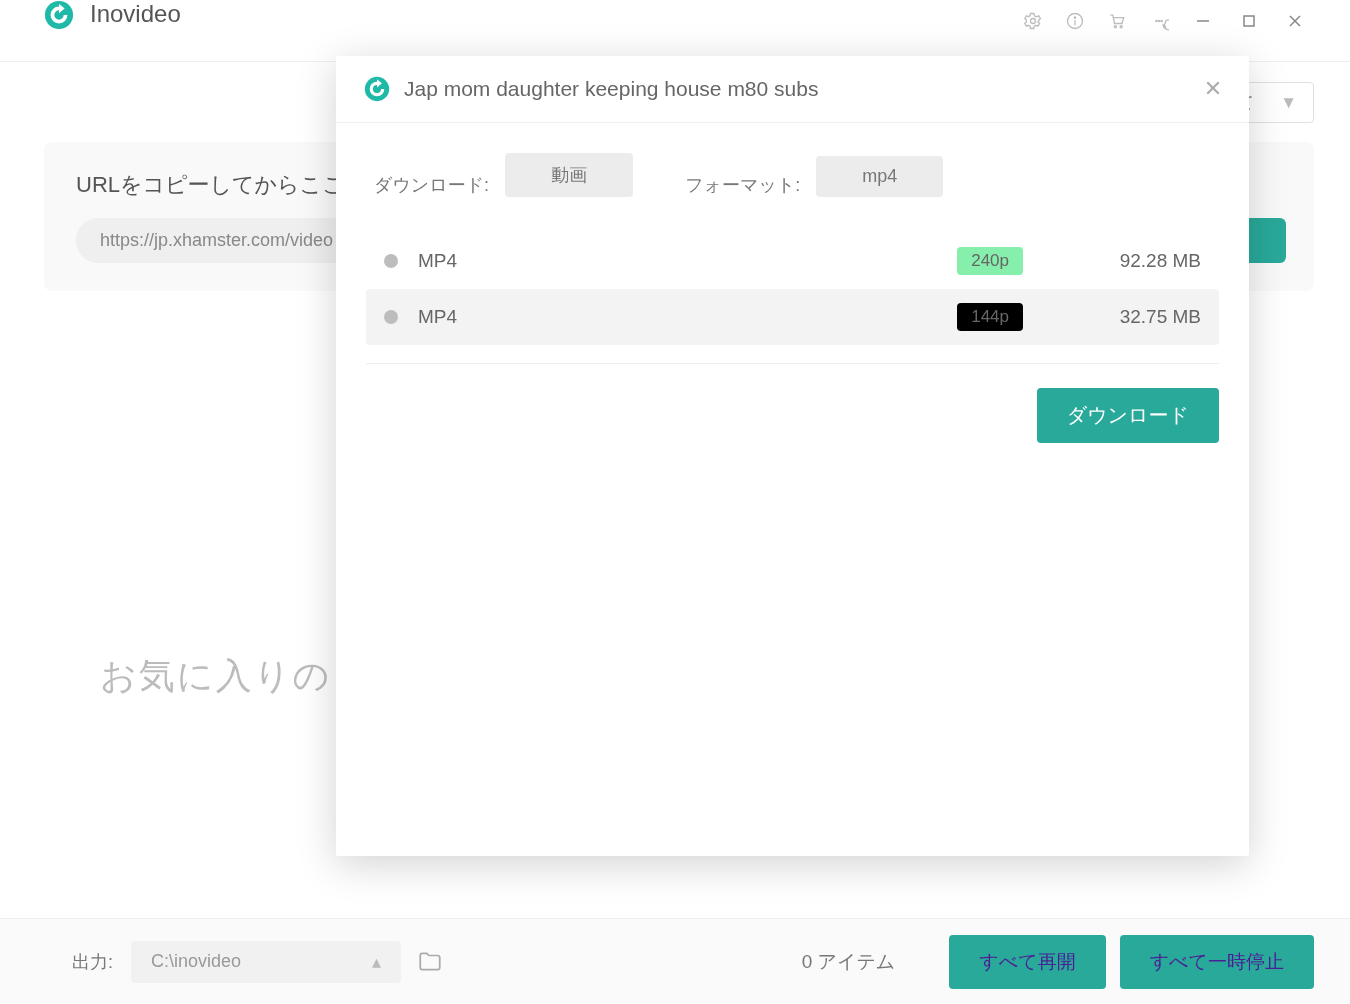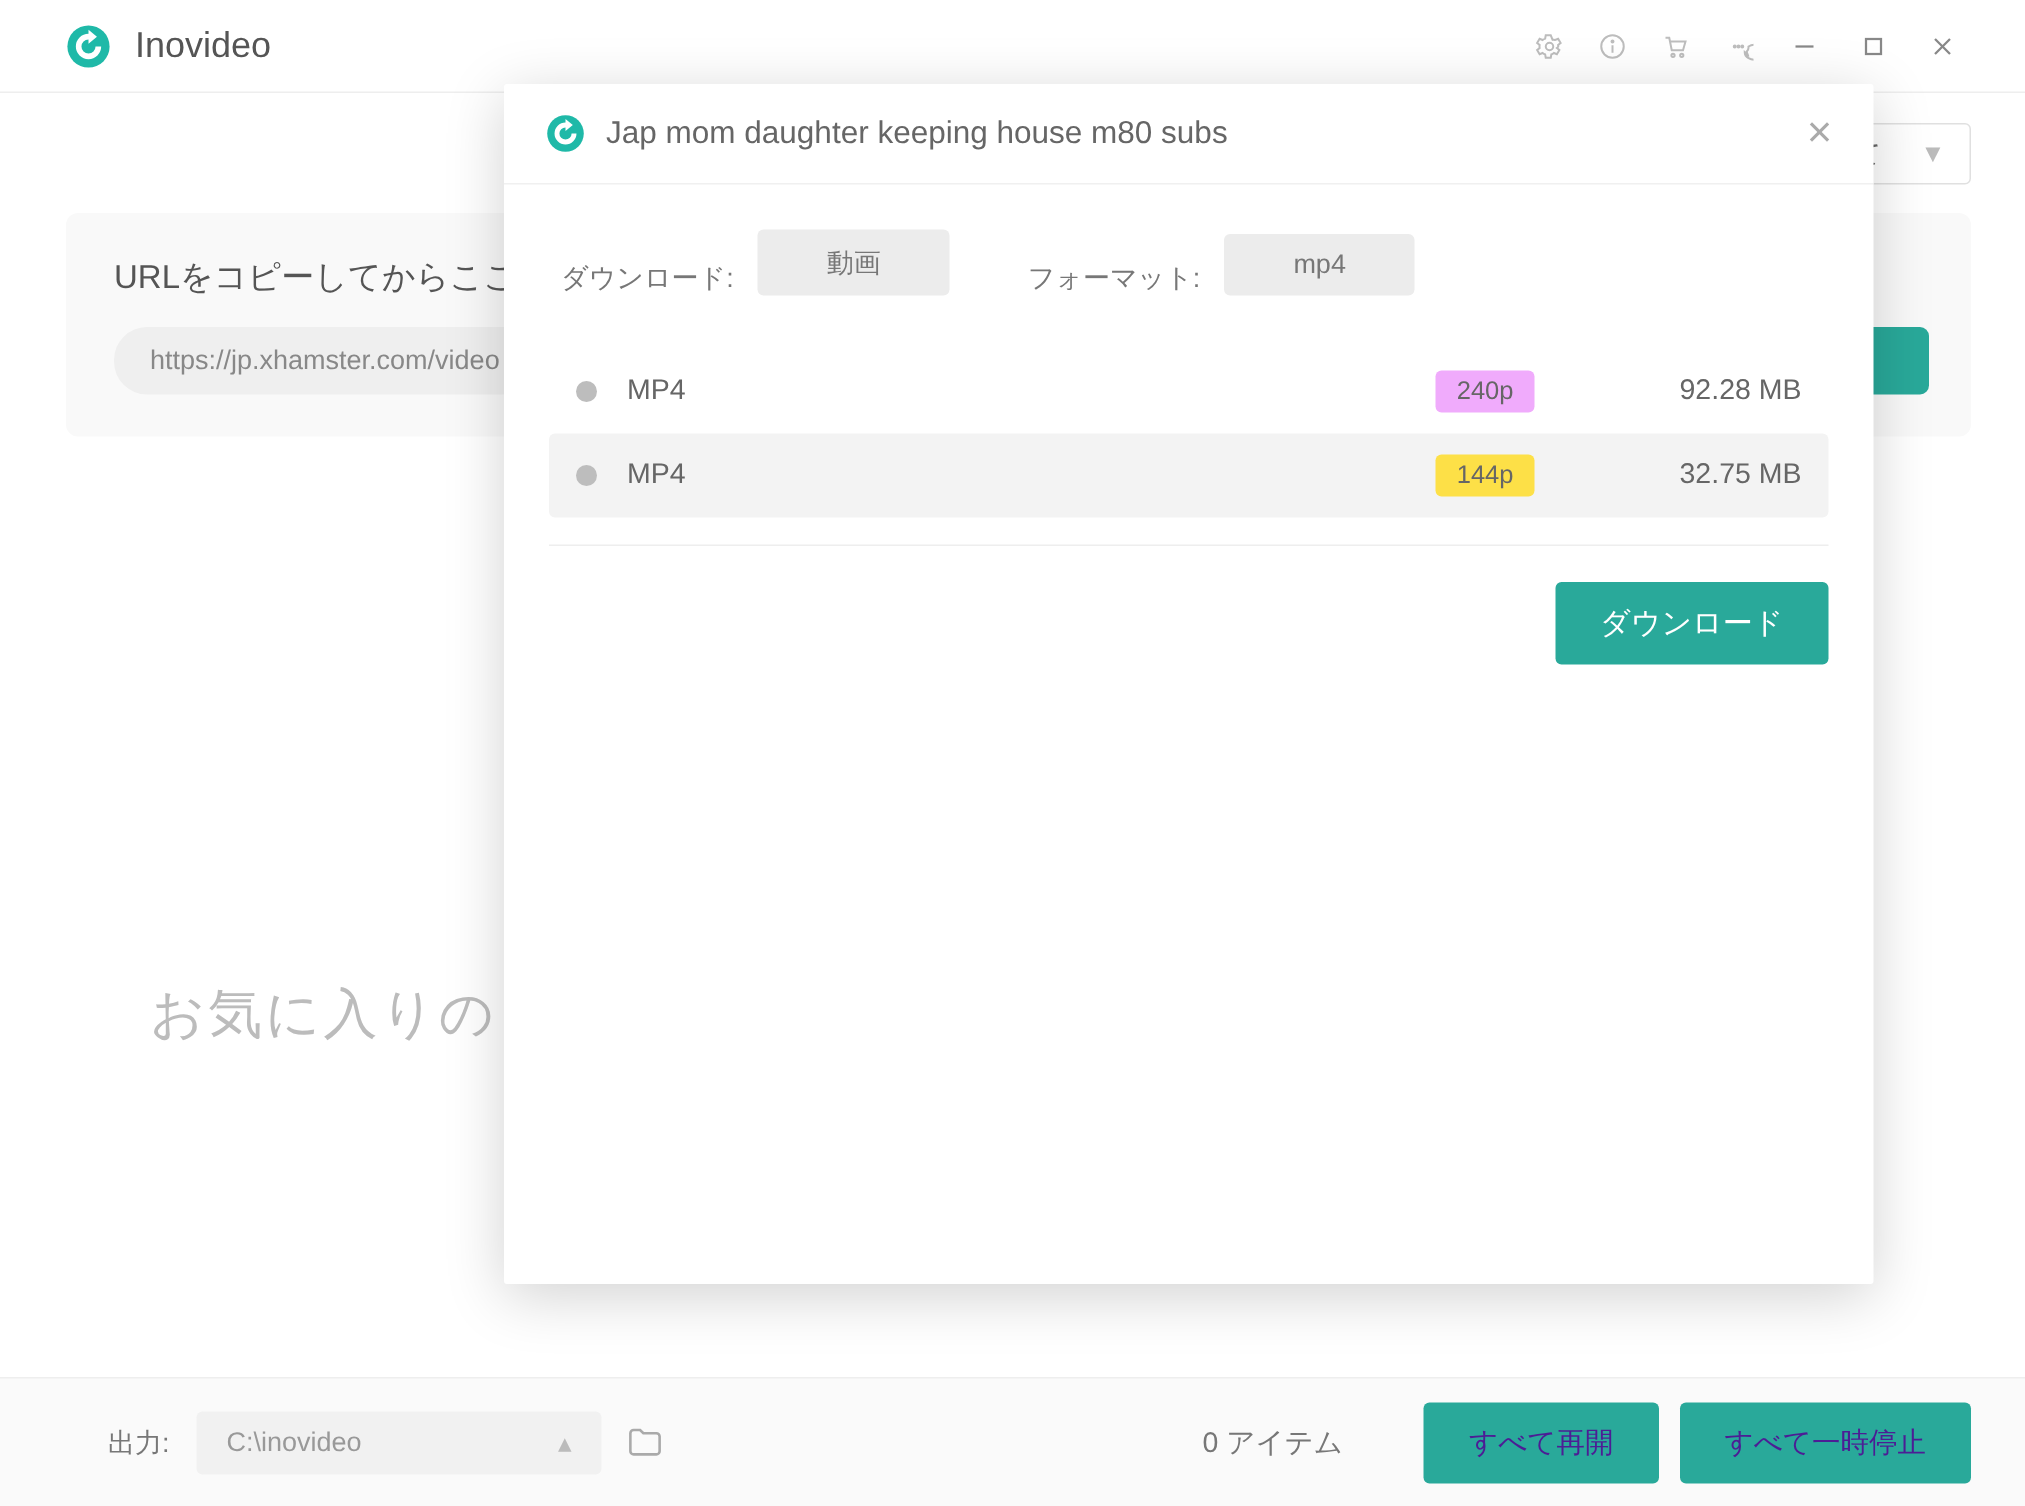--- a/index.html
+++ b/index.html
@@ -1,19 +1,19 @@
 <!DOCTYPE html>
 <html><head>
 <meta charset="utf-8">
 <style>
 * { margin: 0; padding: 0; box-sizing: border-box; font-family: -apple-system, "Segoe UI", "Meiryo", sans-serif; }
 body { width: 1350px; height: 1004px; background: #fff; overflow: hidden; position: relative; }
 
 
-.titlebar { height: 62px; display: flex; align-items: center; padding: 0 32px 0 44px; border-bottom: 1px solid #eee; }
+.titlebar { height: 62px; display: flex; align-items: flex-start; padding: 0 32px 0 44px; border-bottom: 1px solid #eee; }
 .logo { width: 30px; height: 30px; margin-right: 16px; }
 .app-name { font-size: 24px; color: #555; font-weight: 400; }
 .titlebar-spacer { flex: 1; }
 .titlebar-icon { width: 42px; height: 42px; display: flex; align-items: center; justify-content: center; color: #bdbdbd; cursor: pointer; }
 .titlebar-icon svg { width: 20px; height: 20px; }
 .win-btn { width: 46px; height: 42px; display: flex; align-items: center; justify-content: center; color: #888; cursor: pointer; }
 
 
 .main { padding: 24px 0 0 0; position: relative; height: 800px; }
 .filter-dd { position: absolute; right: 36px; top: 20px; border: 1px solid #e0e0e0; border-radius: 4px; padding: 8px 16px; display: flex; align-items: center; gap: 26px; color: #666; font-size: 17px; cursor: pointer; background: #fff; }
@@ -47,22 +47,22 @@
 .modal-body { padding: 30px 30px 0 30px; }
 .opts { display: flex; align-items: flex-end; gap: 16px; padding: 0 8px 36px 8px; }
 .opt-label { font-size: 18px; color: #777; }
 .opt-val { background: #ececec; border-radius: 4px; padding: 10px 46px; font-size: 18px; color: #777; }
 .opts-gap { width: 20px; }
 
 .fmt-row { display: flex; align-items: center; padding: 14px 18px; border-radius: 4px; }
 .fmt-row.sel { background: #f3f3f3; }
 .radio { width: 14px; height: 14px; border-radius: 50%; background: #bdbdbd; margin-right: 20px; }
 .fmt-name { font-size: 19px; color: #666; }
-.fmt-res { margin-left: auto; background: #f0abfc; border-radius: 4px; padding: 4px 14px; font-size: 17px; color: #666; }
-.fmt-row.sel .fmt-res { background: #fde047; }
+.fmt-res { margin-left: auto; background: #86efac; border-radius: 4px; padding: 4px 14px; font-size: 17px; color: #666; }
+.fmt-row.sel .fmt-res { background: #000000; }
 .fmt-size { width: 150px; text-align: right; font-size: 19px; color: #666; margin-left: 28px; }
 .divider { height: 1px; background: #eee; margin: 18px 30px 0 30px; }
 
 .dl-btn { background: #29a99a; color: #fff; border: none; border-radius: 4px; padding: 14px 30px; font-size: 20px; cursor: pointer; float: right; margin: 24px 30px 0 0; text-align: center; }
 
 
 .logo-circle { fill: #1fb9a8; }
 .logo-arrow { fill: #fff; }
 </style>
 </head>

